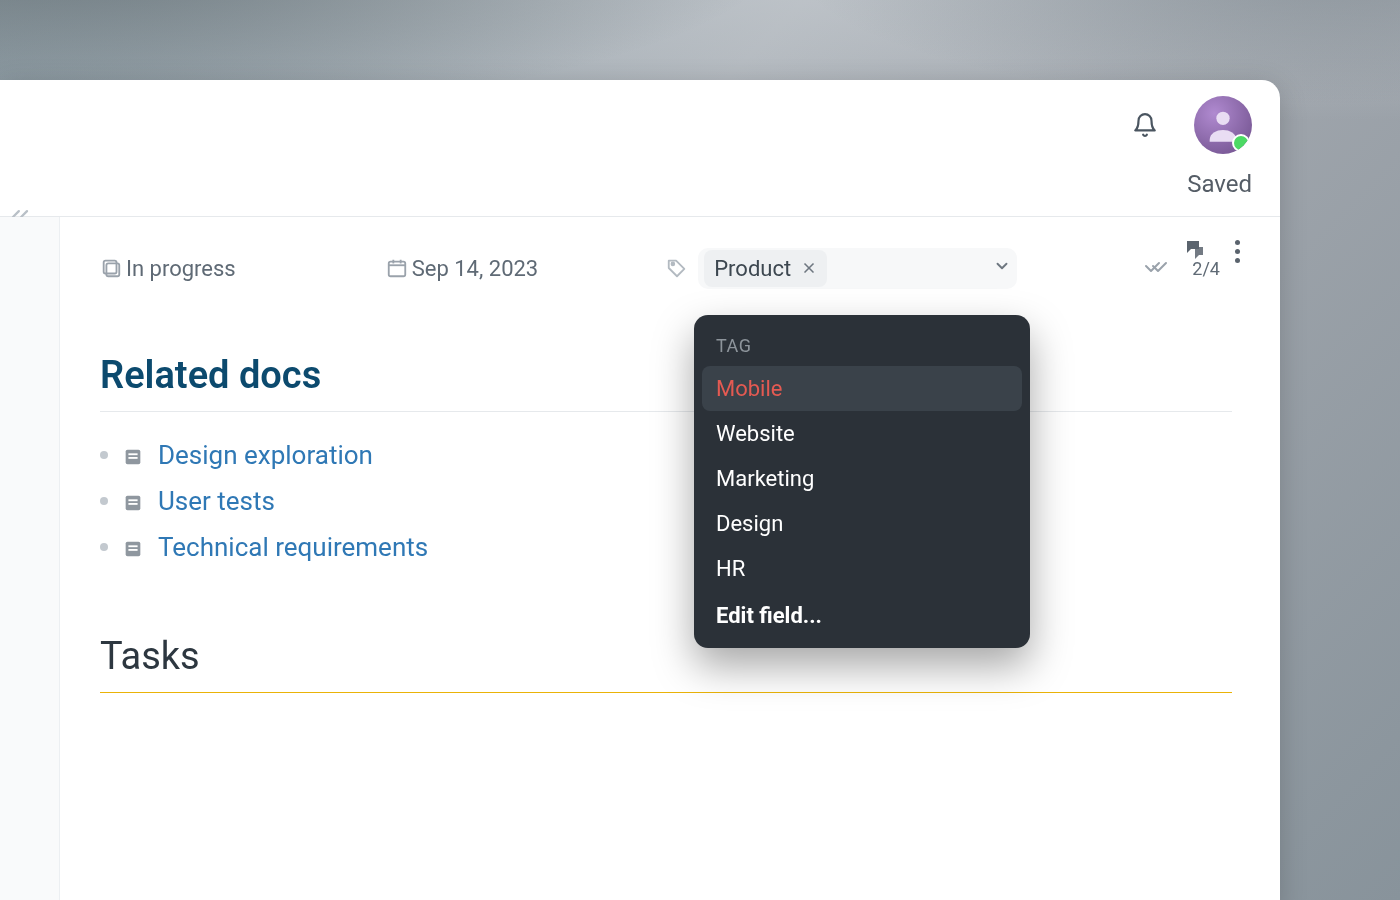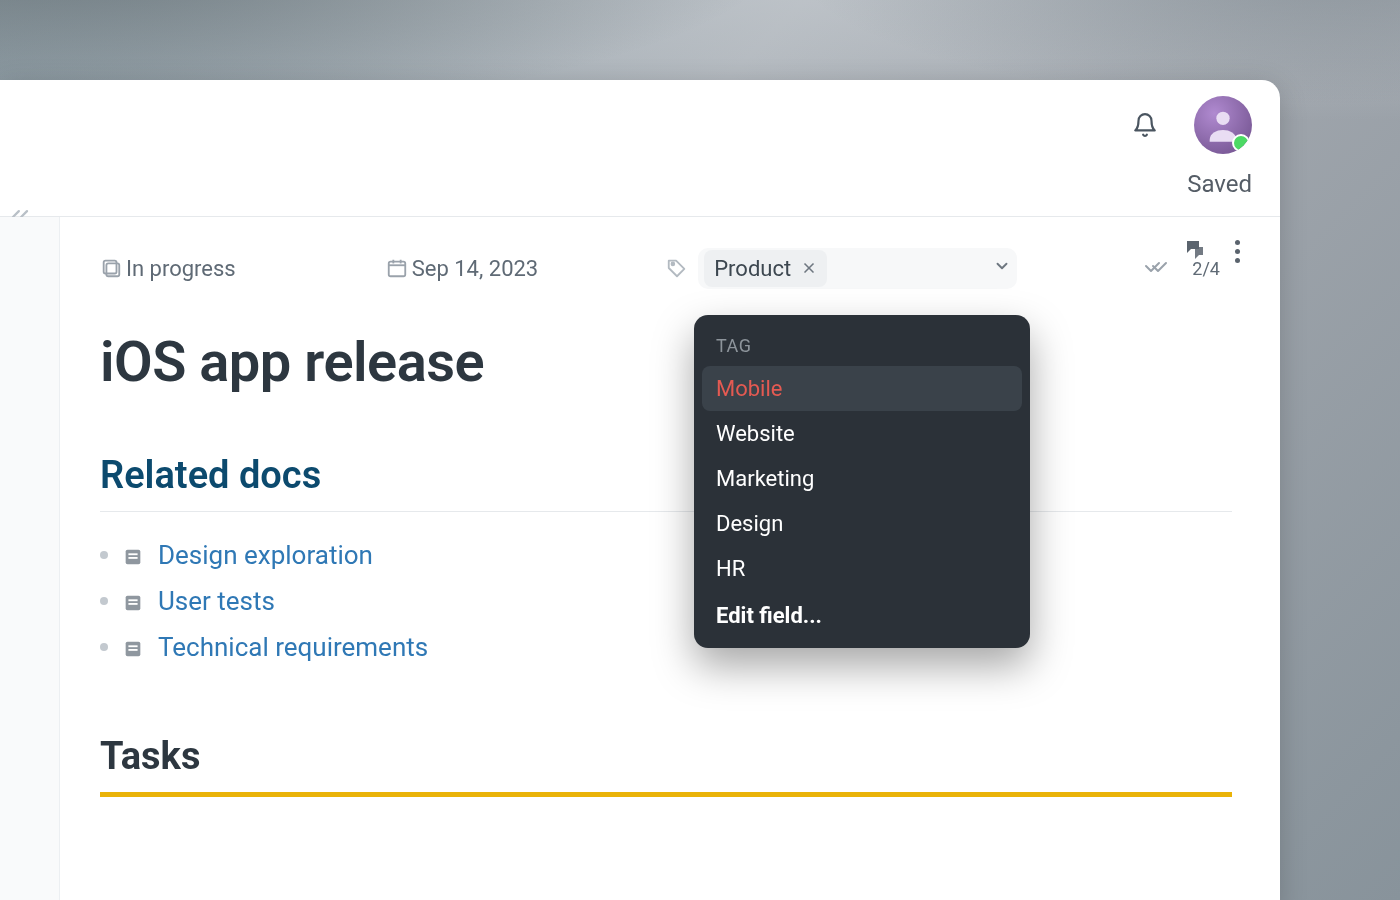--- a/index.html
+++ b/index.html
@@ -183,24 +183,24 @@
   .rel-list .bullet{
     width:8px;height:8px;border-radius:50%;background:#c3c9cf;
   }
   .rel-list .doc-ico{width:22px;height:22px;color:#8f979f;}
   .rel-list a{color:#2f78b5; text-decoration:none;}
 
   .section-tasks{
     margin-left:76px;
     font-size:38px;
     color:#2d3740;
-    font-weight:700;
+    font-weight:400;
     margin-top:72px;
     padding-bottom:14px;
-    border-bottom:5px solid #eab308;
+    border-bottom:1px solid #eab308;
     width: calc(100% - 76px - 24px);
   }
 
   
   .left-gutter{
     position:absolute; left:0; top:0; width:60px; height:100%;
     background:linear-gradient(180deg, #f9fafb, #f9fafb);
     box-shadow: inset -1px 0 0 #eceff2;
   }
 </style>
@@ -324,21 +324,20 @@
     <div class="dropdown">
       <div class="dd-header">TAG</div>
       <div class="dd-item hl">Mobile</div>
       <div class="dd-item">Website</div>
       <div class="dd-item">Marketing</div>
       <div class="dd-item">Design</div>
       <div class="dd-item">HR</div>
       <div class="dd-edit">Edit field...</div>
     </div>
 
-    <h1 class="page-title">iOS app release</h1>
 
     <h2 class="section-h">Related docs</h2>
 
     <ul class="rel-list">
       <li>
         <span class="bullet"></span>
         <span class="doc-ico">
           <svg viewBox="0 0 24 24" fill="currentColor">
               <rect x="4" y="4" width="16" height="16" rx="2"></rect>
               <rect x="7" y="8" width="10" height="2" fill="#fff"></rect>

